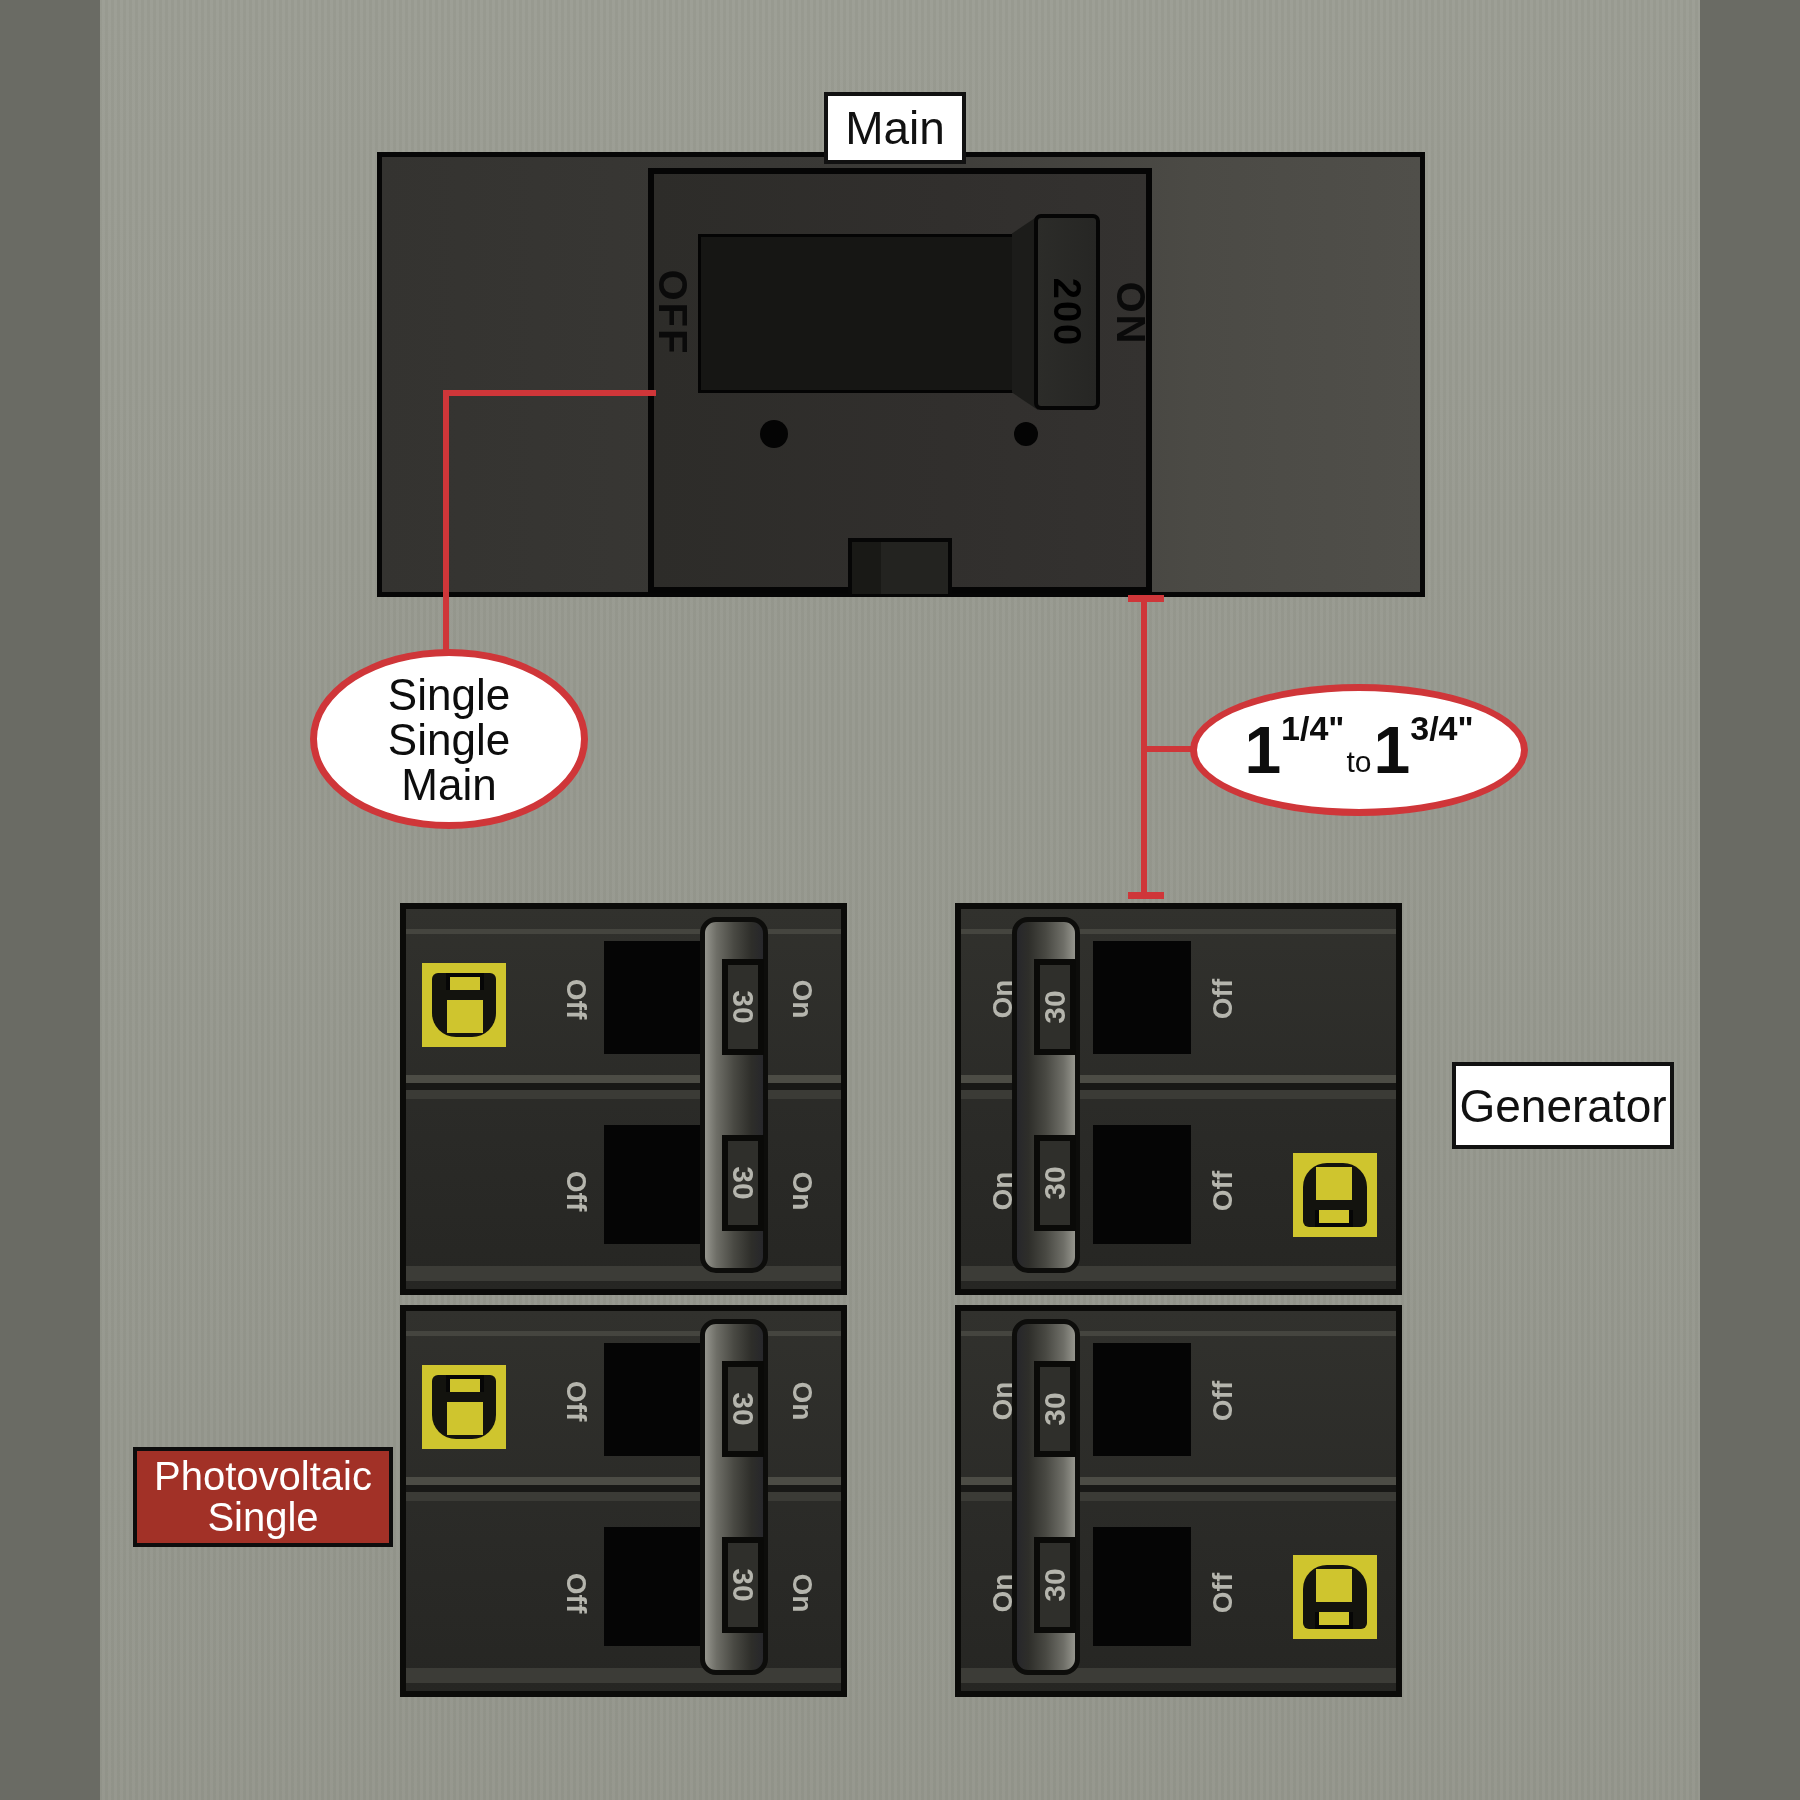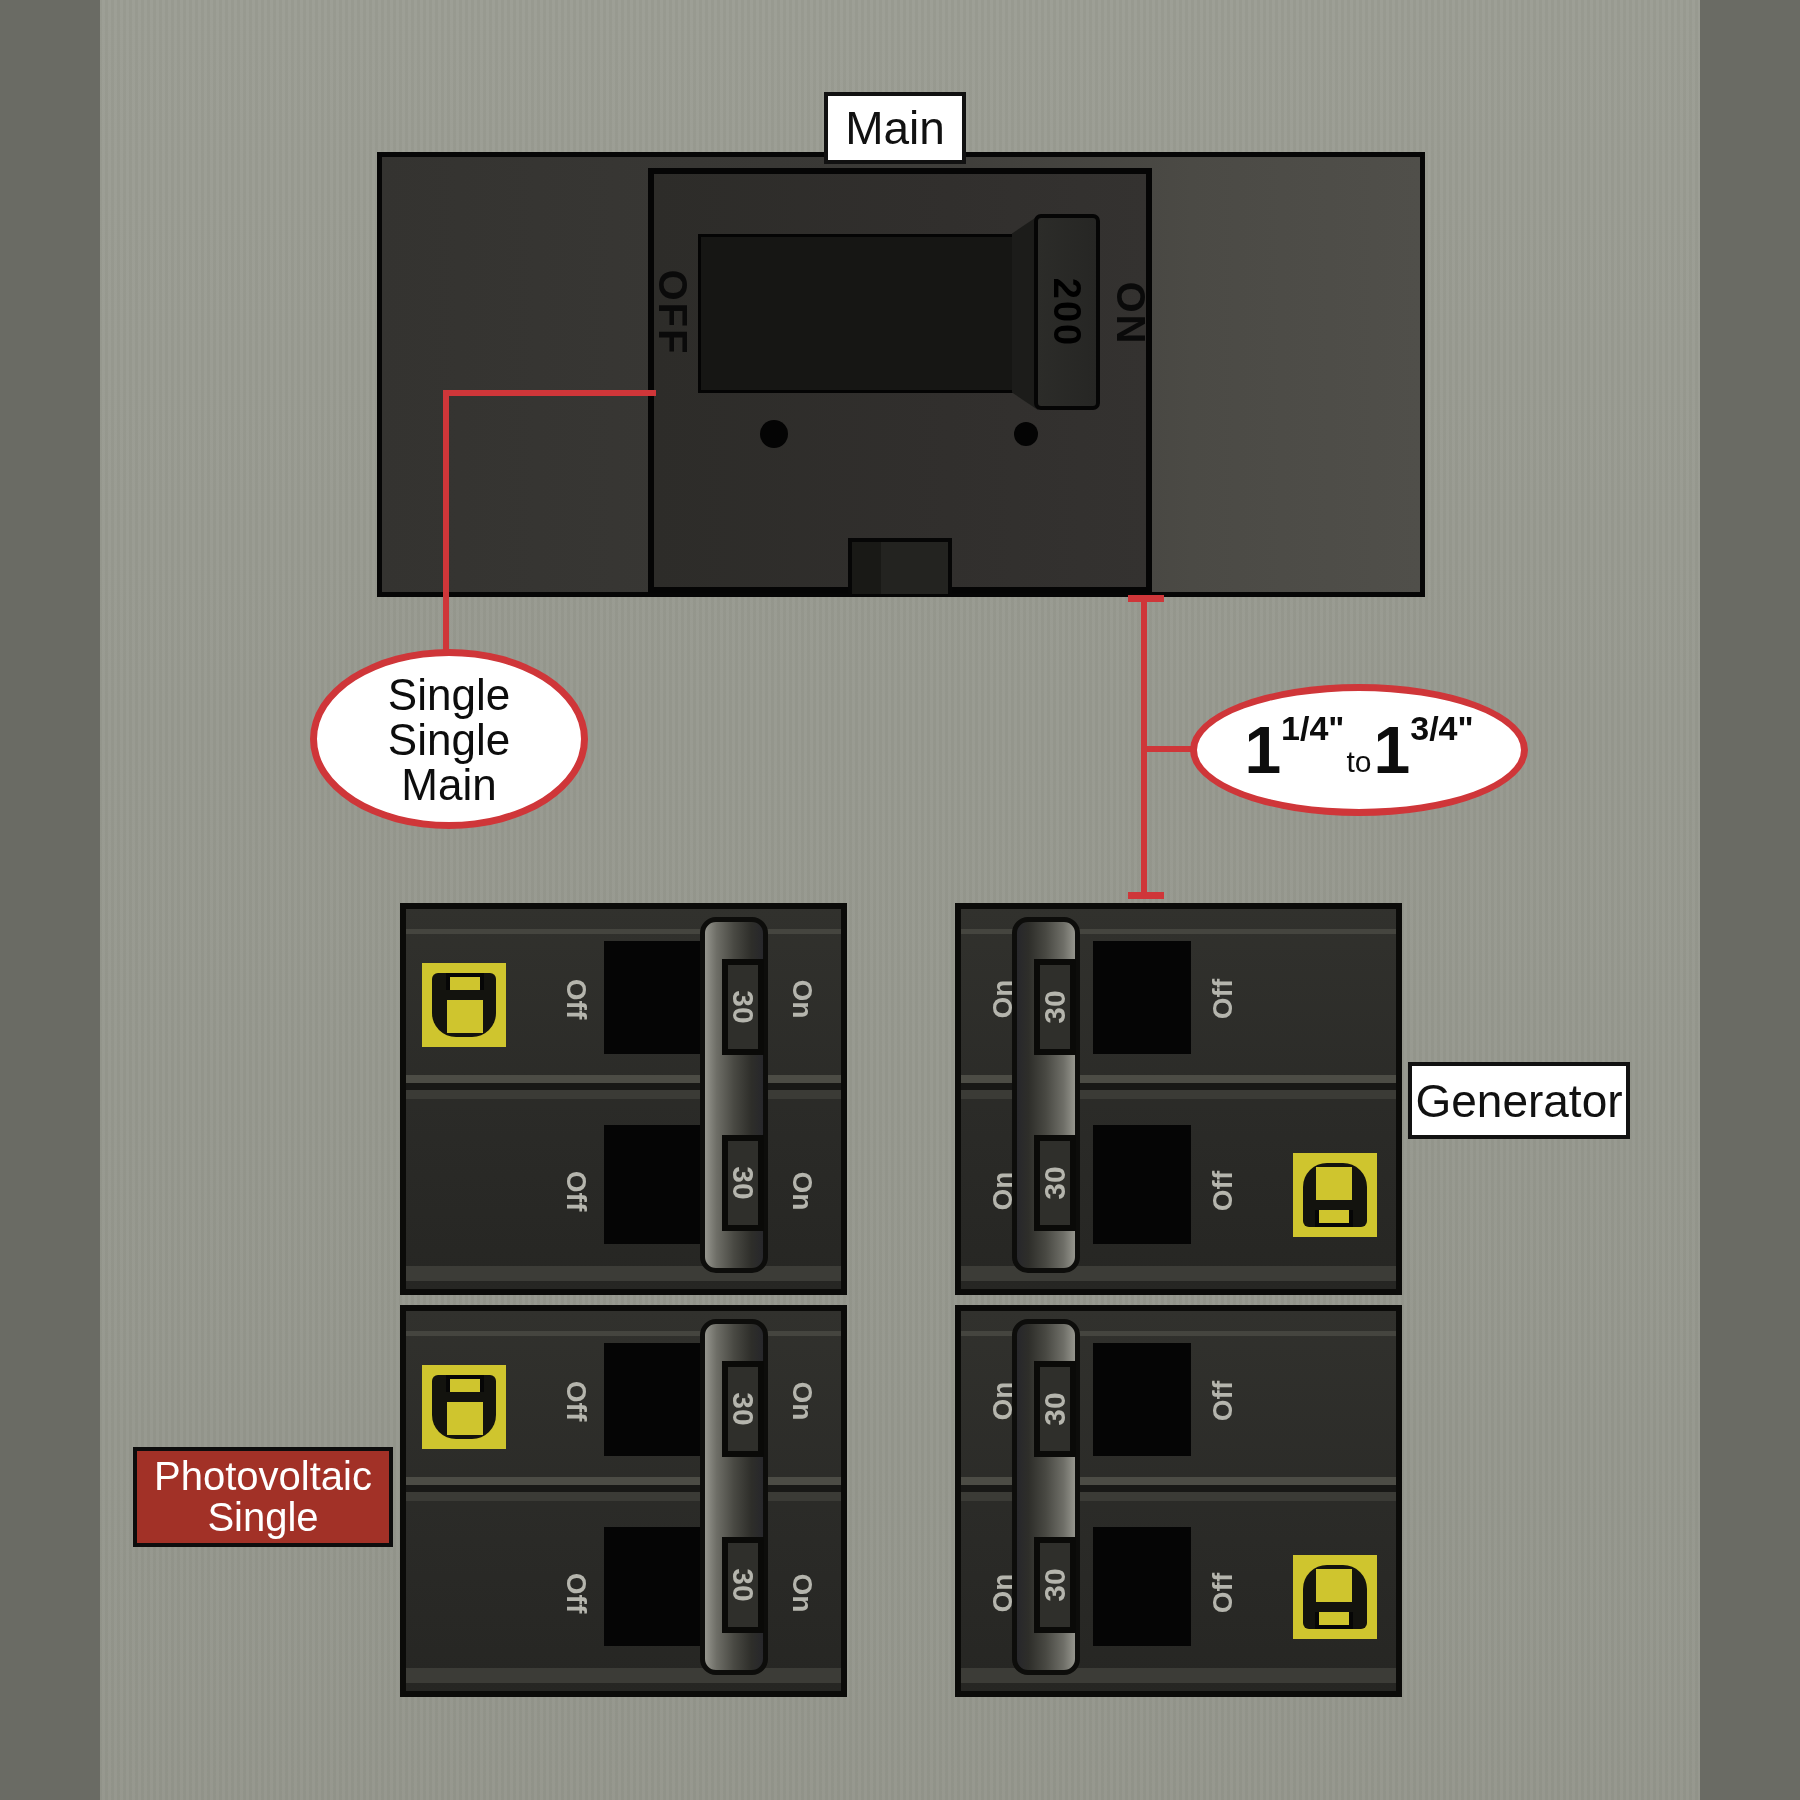--- a/index.html
+++ b/index.html
@@ -39,21 +39,21 @@
   .screw.s1{left:760px;top:420px;width:28px;height:28px;}
   .screw.s2{left:1014px;top:422px;width:24px;height:24px;}
   .notch{position:absolute;left:848px;top:538px;width:104px;height:56px;
     box-sizing:border-box;border:4px solid #060606;border-bottom:none;
     background:linear-gradient(90deg,#191916 0 30%,#232320 30% 100%);}
 
   
   .label-box{position:absolute;background:#ffffff;border:4px solid #111;box-sizing:border-box;
     display:flex;align-items:center;justify-content:center;color:#111;font-size:46px;}
   .label-main{left:824px;top:92px;width:142px;height:72px;}
-  .label-generator{left:1408px;top:1062px;width:222px;height:77px;}
+  .label-generator{left:1452px;top:1062px;width:222px;height:87px;}
   .label-pv{position:absolute;left:133px;top:1447px;width:260px;height:100px;
     background:#a23127;border:4px solid #0d0d0d;box-sizing:border-box;
     display:flex;flex-direction:column;align-items:center;justify-content:center;
     color:#fff;font-size:40px;line-height:41px;}
 
   
   .redline{position:absolute;background:#cf3639;}
   .l1h{left:443px;top:390px;width:213px;height:6px;}
   .l1v{left:443px;top:390px;width:6px;height:263px;}
   .l2v{left:1141px;top:598px;width:6px;height:297px;}

